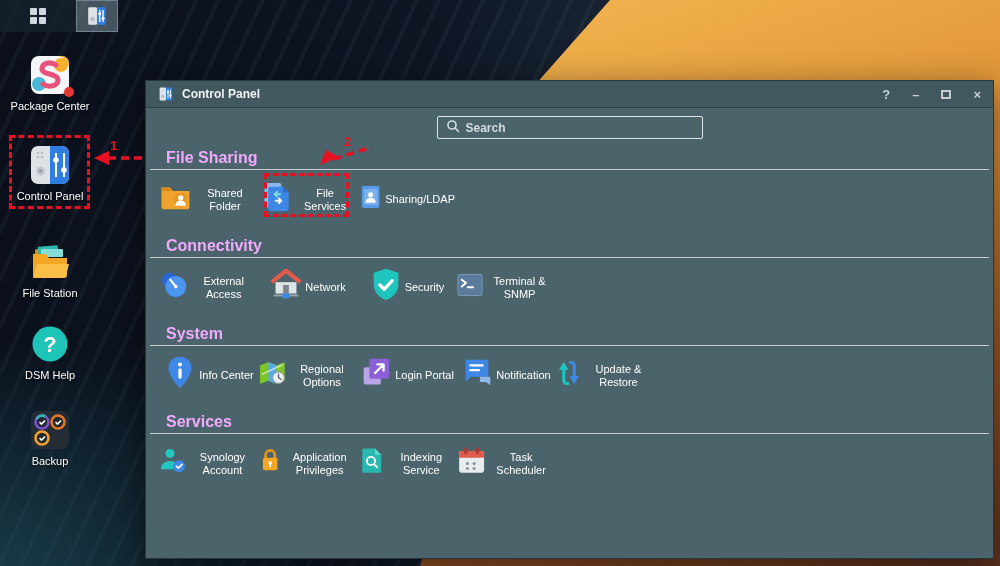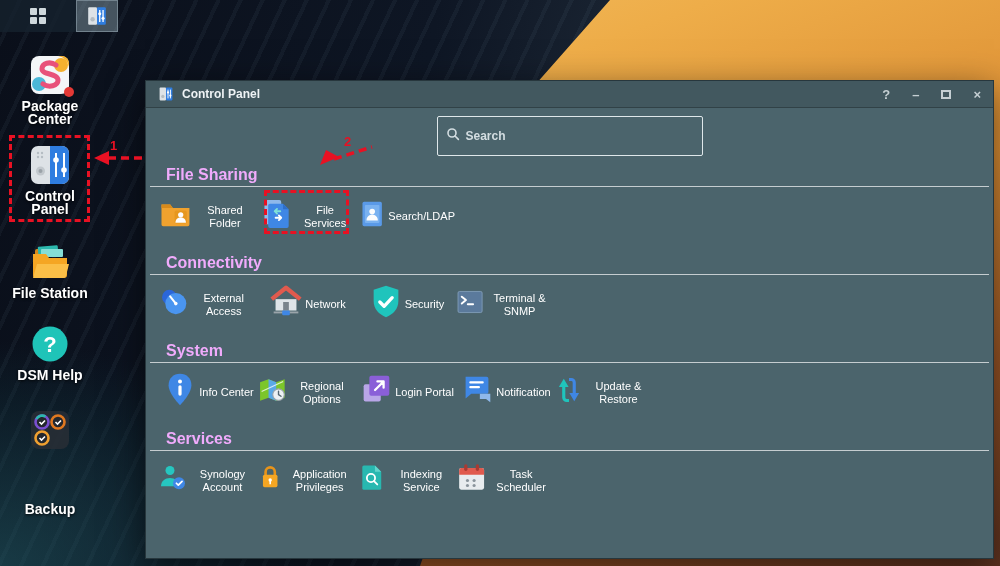--- a/index.html
+++ b/index.html
@@ -15,36 +15,36 @@
     background:linear-gradient(160deg,#f4c66e 0%,#eead49 28%,#dd8f34 55%,#9a5526 78%,#5e3220 100%);
     clip-path:polygon(61% 0,100% 0,100% 100%,42% 100%,50% 60%,53.5% 15%);}
   
   .taskbar{position:absolute;left:0;top:0;height:32px;width:120px;display:flex;}
   .tb-btn{height:32px;display:flex;align-items:center;justify-content:center;cursor:pointer;}
   .tb-btn.menu{width:76px;background:rgba(22,34,46,.78);}
   .tb-btn.active{width:42px;background:rgba(120,140,152,.55);border:1px solid rgba(180,200,210,.4);}
   
   .desk-item{position:absolute;left:4px;width:92px;display:flex;flex-direction:column;align-items:center;cursor:pointer;}
   .desk-ico{width:44px;height:44px;position:relative;}
-  .desk-label{margin-top:3px;font-size:14px;line-height:13px;color:#fff;text-align:center;
-              text-shadow:0 1px 3px rgba(0,0,0,.9);font-weight:bold;max-width:86px;}
+  .desk-label{margin-top:3px;font-size:11px;line-height:13px;color:#fff;text-align:right;
+              text-shadow:0 1px 3px rgba(0,0,0,.9);font-weight:normal;max-width:86px;}
   .desk-item.highlighted::before{content:"";position:absolute;left:5px;right:6px;top:-8px;bottom:-6px;
               border:3px dashed #e81123;}
   .badge-dot{position:absolute;right:-2px;bottom:0;width:10px;height:10px;border-radius:50%;background:#e53935;}
   
   .window{position:absolute;left:145px;top:80px;width:849px;height:479px;background:#4b646c;
           box-shadow:0 10px 34px rgba(0,0,0,.55);border:1px solid rgba(15,25,30,.6);}
   .titlebar{height:27px;background:#42585f;display:flex;align-items:center;padding:0 12px;border-bottom:1px solid rgba(0,0,0,.25);}
   .title-ico{width:16px;height:16px;flex:0 0 16px;}
   .title-text{color:#eef3f5;font-size:12px;font-weight:bold;margin-left:8px;flex:1;}
   .win-controls{display:flex;align-items:center;gap:22px;}
   .win-btn{color:#c5cfd3;font-size:13px;line-height:13px;cursor:pointer;font-weight:bold;}
   .win-btn.max{width:10px;height:9px;border:2px solid #c5cfd3;}
   .searchbar{display:flex;justify-content:center;padding:8px 0 7px;}
-  .searchbox{width:266px;height:40px;border:1px solid #dfe7ea;border-radius:2px;display:flex;
+  .searchbox{width:266px;height:23px;border:1px solid #dfe7ea;border-radius:2px;display:flex;
              align-items:center;padding-left:8px;gap:6px;cursor:text;}
   .search-ph{color:#d3dde1;font-size:12px;font-weight:bold;}
   .sections{padding:3px 4px 0 4px;}
   .section{margin-bottom:21px;}
   .section-title{color:#f0abfc;font-size:16px;font-weight:bold;padding-left:16px;height:16px;margin-bottom:4px;}
   .divider{border-top:1px solid rgba(255,255,255,.68);}
   .items{display:flex;padding:6px 0 0 8px;}
   .item{width:99px;display:flex;flex-direction:row;align-items:center;position:relative;padding-top:2px;cursor:pointer;justify-content:center;}
   .icon40{width:38px;height:38px;}
   .icon40 svg,.desk-ico svg{width:100%;height:100%;display:block;}
@@ -131,21 +131,21 @@
       </div>
       <div class="desk-item" style="top: 322px;">
         <div class="desk-ico">
           <svg viewBox="0 0 44 44">
             <circle cx="22" cy="22" r="17.5" fill="#1fc4b8"></circle>
             <text x="22" y="29.5" font-size="22" font-weight="bold" fill="#fff" text-anchor="middle" font-family="Liberation Sans,sans-serif">?</text>
           </svg>
         </div>
         <div class="desk-label">DSM Help</div>
       </div>
-      <div class="desk-item" style="top: 408px; gap: 48px;">
+      <div class="desk-item" style="top: 408px;">
         <div class="desk-ico">
           <svg viewBox="0 0 44 44">
             <rect x="3" y="3" width="38" height="38" rx="8" fill="rgba(40,46,54,.88)"></rect>
             <circle cx="14" cy="14" r="6.5" fill="#23272e" stroke="#7a4fd0" stroke-width="2.6"></circle>
             <path d="M8.5 11a6.5 6.5 0 019-2.5" stroke="#2bb8ad" stroke-width="2.6" fill="none"></path>
             <path d="M11.5 14l2 2 3.5-3.5" stroke="#fff" stroke-width="1.6" fill="none"></path>
             <circle cx="30" cy="14" r="6.5" fill="#23272e" stroke="#e07820" stroke-width="2.6"></circle>
             <path d="M27.5 14l2 2 3.5-3.5" stroke="#fff" stroke-width="1.6" fill="none"></path>
             <circle cx="14" cy="30" r="6.5" fill="#23272e" stroke="#f0a030" stroke-width="2.6"></circle>
             <path d="M11.5 30l2 2 3.5-3.5" stroke="#fff" stroke-width="1.6" fill="none"></path>
@@ -215,21 +215,21 @@
             </div>
             <div class="item">
               <div class="icon40">
                 <svg viewBox="0 0 40 40">
                   <rect x="8" y="5" width="24" height="30" rx="2" fill="#5a9ae8"></rect>
                   <rect x="11" y="9" width="18" height="22" rx="1" fill="#7ab2f0"></rect>
                   <circle cx="20" cy="17" r="3.5" fill="#fdfdfd"></circle>
                   <path d="M13 28c0-4.5 3.2-7 7-7s7 2.5 7 7z" fill="#fdfdfd"></path>
                 </svg>
               </div>
-              <div class="ilabel">Search/LDAP</div>
+              <div class="ilabel">Sharing/LDAP</div>
             </div>
           </div>
         </div>
         <div class="section">
           <div class="section-title">Connectivity</div>
           <div class="divider"></div>
           <div class="items">
             <div class="item">
               <div class="icon40">
                 <svg viewBox="0 0 40 40">

